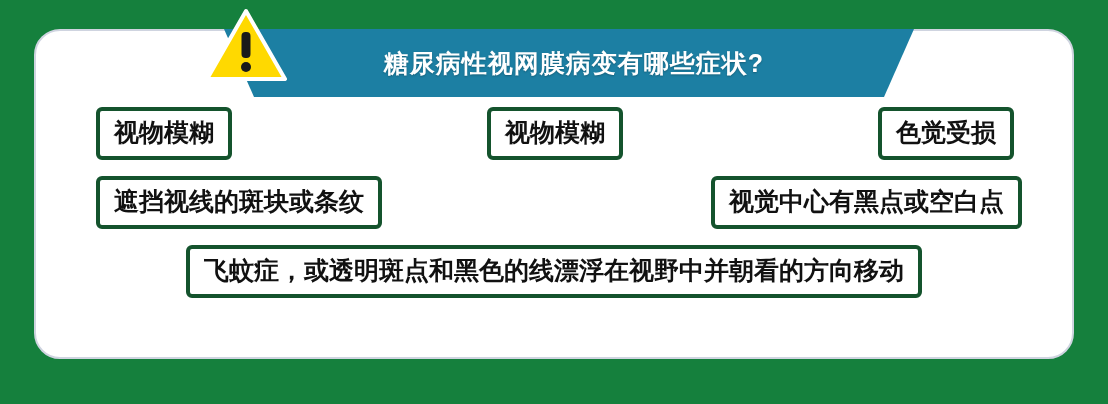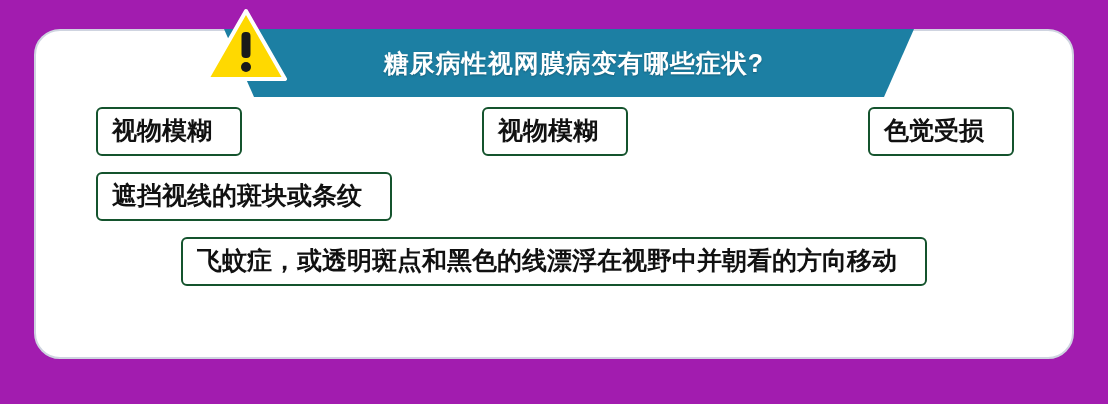--- a/index.html
+++ b/index.html
@@ -10,21 +10,21 @@
   body {
     width: 1108px;
     height: 404px;
     font-family: "Liberation Sans", sans-serif;
     overflow: hidden;
   }
   .canvas {
     position: relative;
     width: 1108px;
     height: 404px;
-    background: #a21caf;
+    background: #15803d;
   }
   
   .card {
     position: absolute;
     left: 34px;
     top: 29px;
     width: 1040px;
     height: 330px;
     border: 2px solid #cfd4e0;
     border-radius: 26px;
@@ -98,28 +98,28 @@
     text-align: right;
   }
   .row-3 {
     justify-content: center;
     padding: 0 60px;
   }
   .pill {
     display: inline-flex;
     align-items: center;
     justify-content: center;
-    border: 2px solid #14532d;
+    border: 4px solid #14532d;
     border-radius: 6px;
     background: #ffffff;
     color: #111111;
     font-size: 25px;
     font-weight: bold;
     line-height: 1;
-    padding: 9px 28px 11px 14px;
+    padding: 9px 14px 11px 14px;
     white-space: nowrap;
   }
 </style>
 </head>
 <body>
 
 <div class="canvas">
 
   <div class="card"></div>
 
@@ -139,20 +139,21 @@
   <div class="rows">
 
     <div class="row row-1">
       <span class="pill">视物模糊</span>
       <span class="pill">视物模糊</span>
       <span class="pill">色觉受损</span>
     </div>
 
     <div class="row row-2">
       <span class="pill">遮挡视线的斑块或条纹</span>
+      <span class="pill">视觉中心有黑点或空白点</span>
     </div>
 
     <div class="row row-3">
       <span class="pill">飞蚊症，或透明斑点和黑色的线漂浮在视野中并朝看的方向移动</span>
     </div>
 
   </div>
 
 </div>
 

